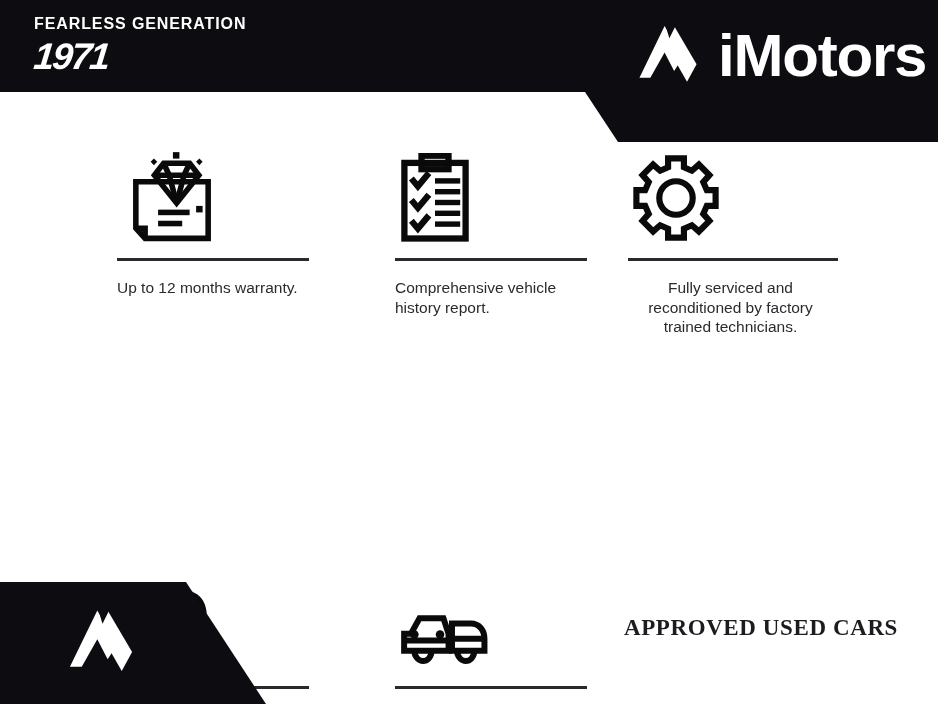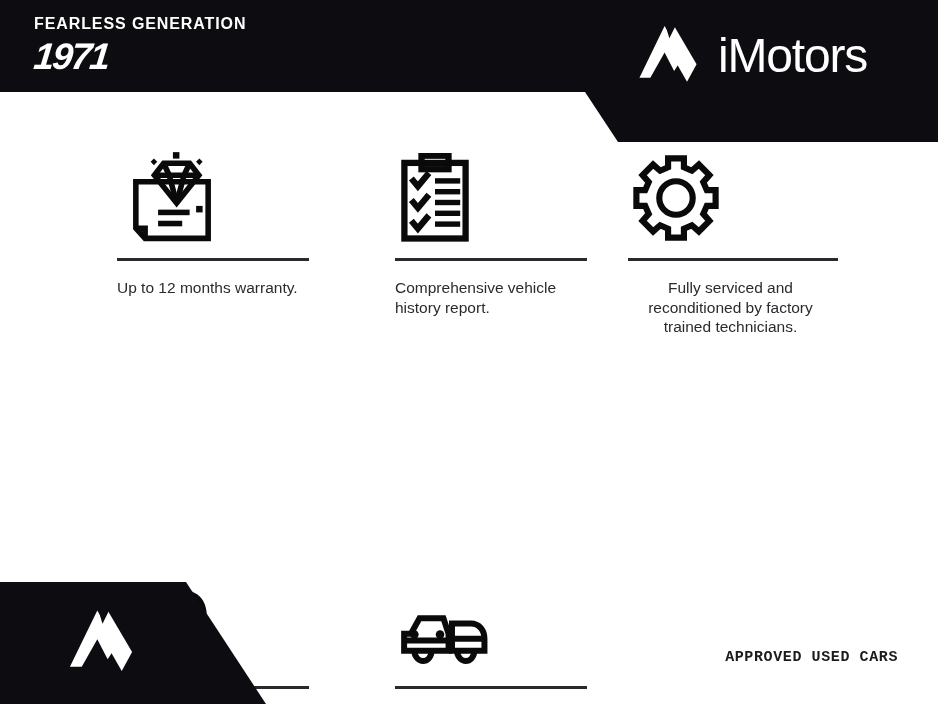--- a/index.html
+++ b/index.html
@@ -92,22 +92,22 @@
     gap: 16px;
     z-index: 6;
   }
   .brand-mark {
     width: 68px;
     height: 68px;
     flex: 0 0 auto;
   }
   .brand-name {
     color: #ffffff;
-    font-size: 48px;
-    font-weight: normal;
+    font-size: 60px;
+    font-weight: bold;
     letter-spacing: -1.2px;
     line-height: 1;
     font-family: "Liberation Sans", sans-serif;
     white-space: nowrap;
   }
 
   
   .features {
     position: absolute;
     left: 0;
@@ -167,26 +167,26 @@
     position: absolute;
     left: 64px;
     top: 600px;
     width: 74px;
     height: 86px;
     z-index: 4;
   }
   .footer-tagline {
     position: absolute;
     right: 40px;
-    top: 649px;
+    top: 615px;
     color: #1c1c20;
-    font-size: 15px;
+    font-size: 23px;
     font-weight: bold;
     letter-spacing: 0.6px;
-    font-family: Liberation Mono, monospace;
+    font-family: Liberation Serif, serif;
     white-space: nowrap;
   }
 </style>
 </head>
 <body>
 
 <div class="page">
 
   <div class="header-bar"></div>
   <div class="header-wedge"></div>

